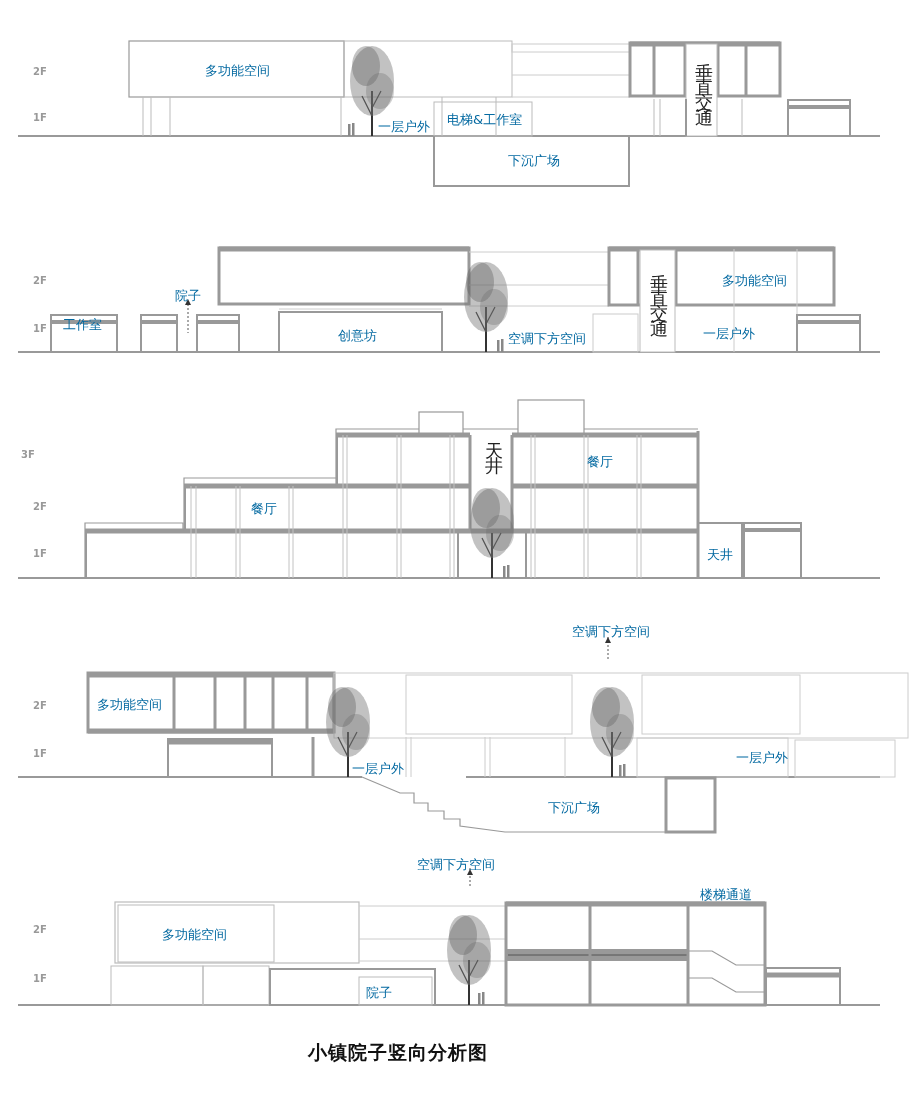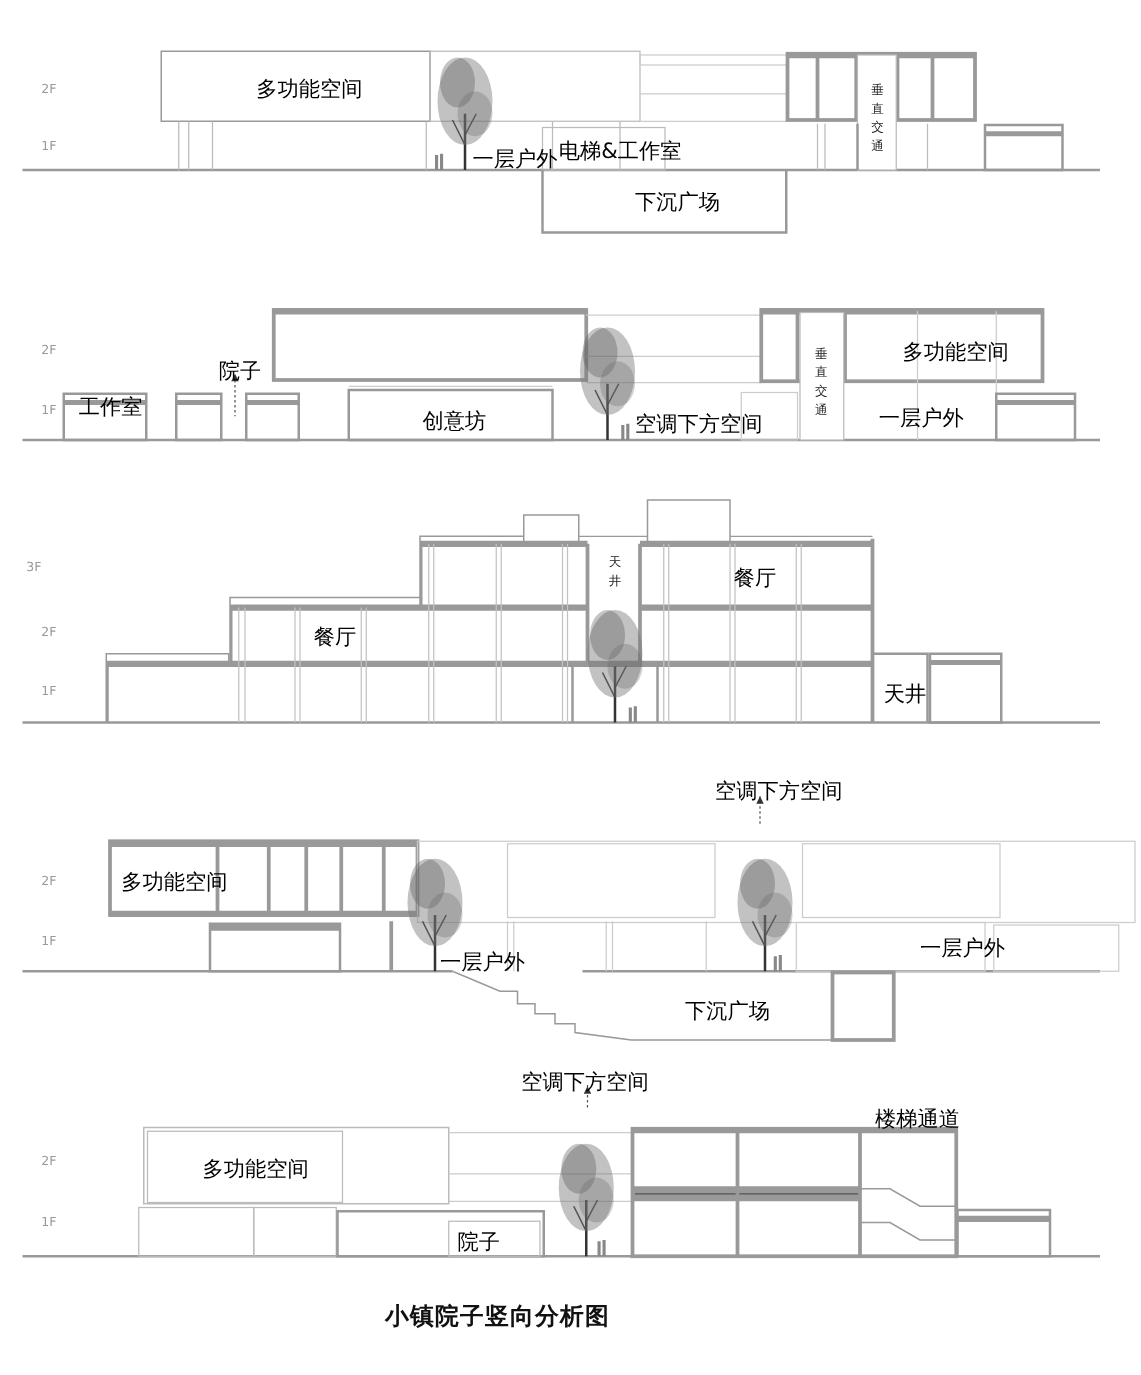--- a/index.html
+++ b/index.html
@@ -1,20 +1,20 @@
 <!DOCTYPE html>
 <html><head>
 <meta charset="utf-8">
 <style>
   html,body{margin:0;padding:0;background:#ffffff;}
   body{width:913px;height:1100px;position:relative;overflow:hidden;font-family:"DejaVu Sans","Liberation Sans",sans-serif;}
   svg.drawing{position:absolute;left:0;top:0;width:913px;height:1100px;}
-  .lbl{position:absolute;font-size:17px;color:#000000;white-space:nowrap;line-height:1;}
-  .vlbl{position:absolute;font-size:10px;color:#222;width:14px;text-align:center;line-height:15px;word-break:break-all;white-space:normal;}
-  .floor{position:absolute;font-size:10px;color:#999;line-height:1;}
+  .lbl{position:absolute;font-size:13px;color:#0369a1;white-space:nowrap;line-height:1;}
+  .vlbl{position:absolute;font-size:18px;color:#222;width:14px;text-align:center;line-height:15px;word-break:break-all;white-space:normal;}
+  .floor{position:absolute;font-size:10px;color:#999;line-height:1;font-weight:bold;}
   .title{position:absolute;left:0;width:796px;top:1040px;text-align:center;font-size:19px;color:#111;font-weight:bold;letter-spacing:1px;}
 </style>
 </head>
 <body>
 
 <svg class="drawing" viewBox="0 0 913 1100" xmlns="http://www.w3.org/2000/svg">
   <defs>
     <g id="tree">
       <line x1="0" y1="0" x2="0" y2="-45" stroke="#333" stroke-width="2"></line>
       <line x1="0" y1="-20" x2="-10" y2="-40" stroke="#333" stroke-width="1.2"></line>

